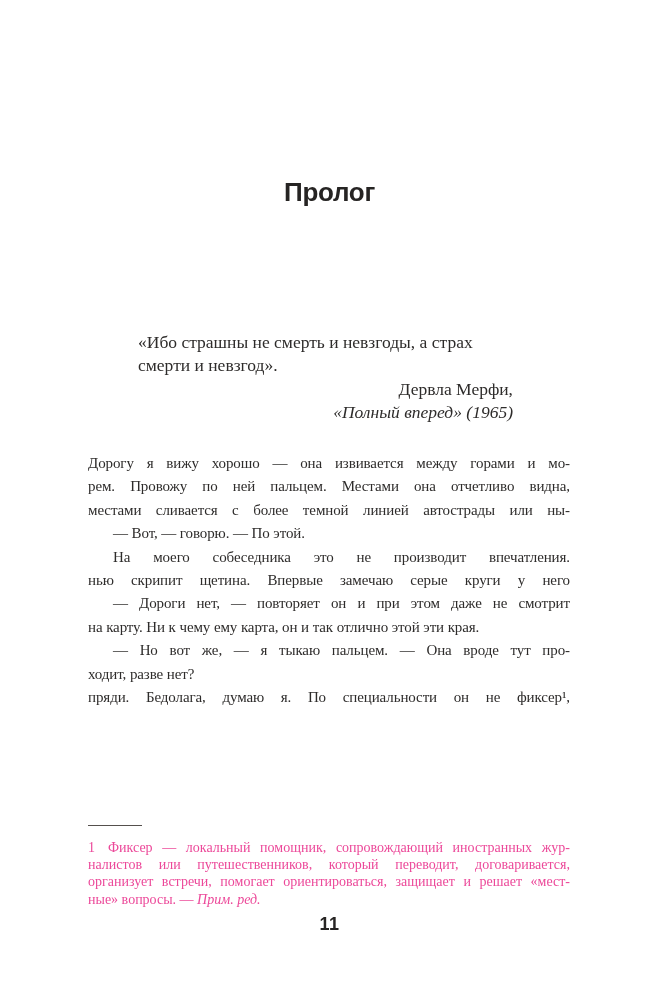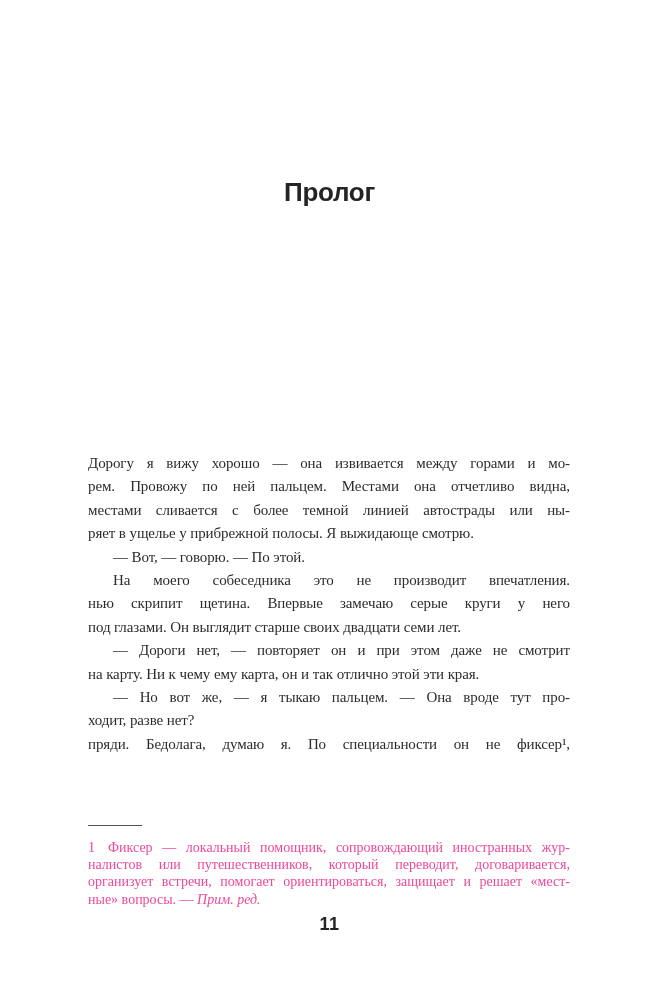--- a/index.html
+++ b/index.html
@@ -83,30 +83,34 @@
     color: #262423;
   }
 </style>
 </head>
 <body>
 
 <div class="page">
 
   <h1 class="title">Пролог</h1>
 
+  <div class="epigraph">
+    <div class="eline">«Ибо страшны не смерть и невзгоды, а страх</div>
+    <div class="eline">смерти и невзгод».</div>
+    <div class="eline right">Дервла Мерфи,</div>
+    <div class="eline right italic">«Полный вперед» (1965)</div>
+  </div>
 
   <div class="body-text" id="body-text">
       <div class="bline">Дорогу я вижу хорошо — она извивается между горами и мо-</div>
       <div class="bline">рем. Провожу по ней пальцем. Местами она отчетливо видна,</div>
       <div class="bline">местами сливается с более темной линией автострады или ны-</div>
-      <div class="bline pend">ряет в ущелье у прибрежной полосы. Я выжидающе смотрю.</div>
       <div class="bline ind pend">— Вот, — говорю. — По этой.</div>
       <div class="bline ind">На моего собеседника это не производит впечатления.</div>
       <div class="bline">нью скрипит щетина. Впервые замечаю серые круги у него</div>
-      <div class="bline pend">под глазами. Он выглядит старше своих двадцати семи лет.</div>
       <div class="bline ind">— Дороги нет, — повторяет он и при этом даже не смотрит</div>
       <div class="bline pend">на карту. Ни к чему ему карта, он и так отлично этой эти края.</div>
       <div class="bline ind">— Но вот же, — я тыкаю пальцем. — Она вроде тут про-</div>
       <div class="bline pend">ходит, разве нет?</div>
       <div class="bline">пряди. Бедолага, думаю я. По специальности он не фиксер¹,</div>
     </div>
 
   <div class="fn-divider"></div>
 
   <div class="footnote">

